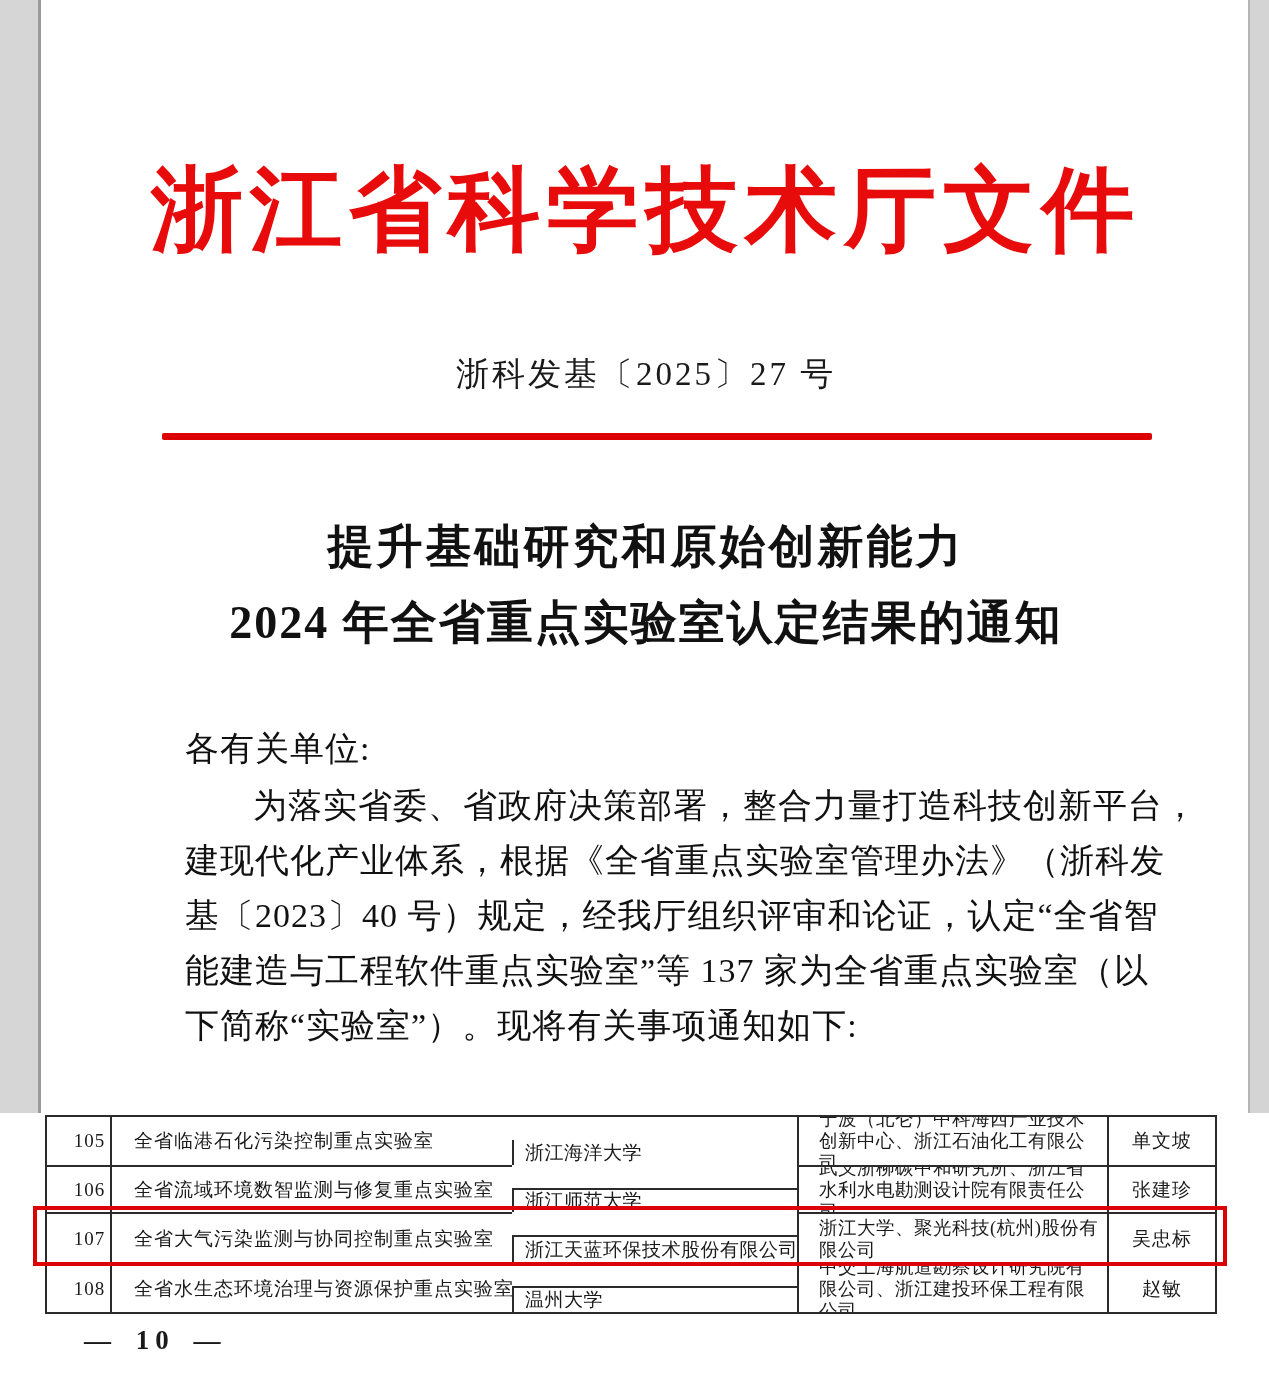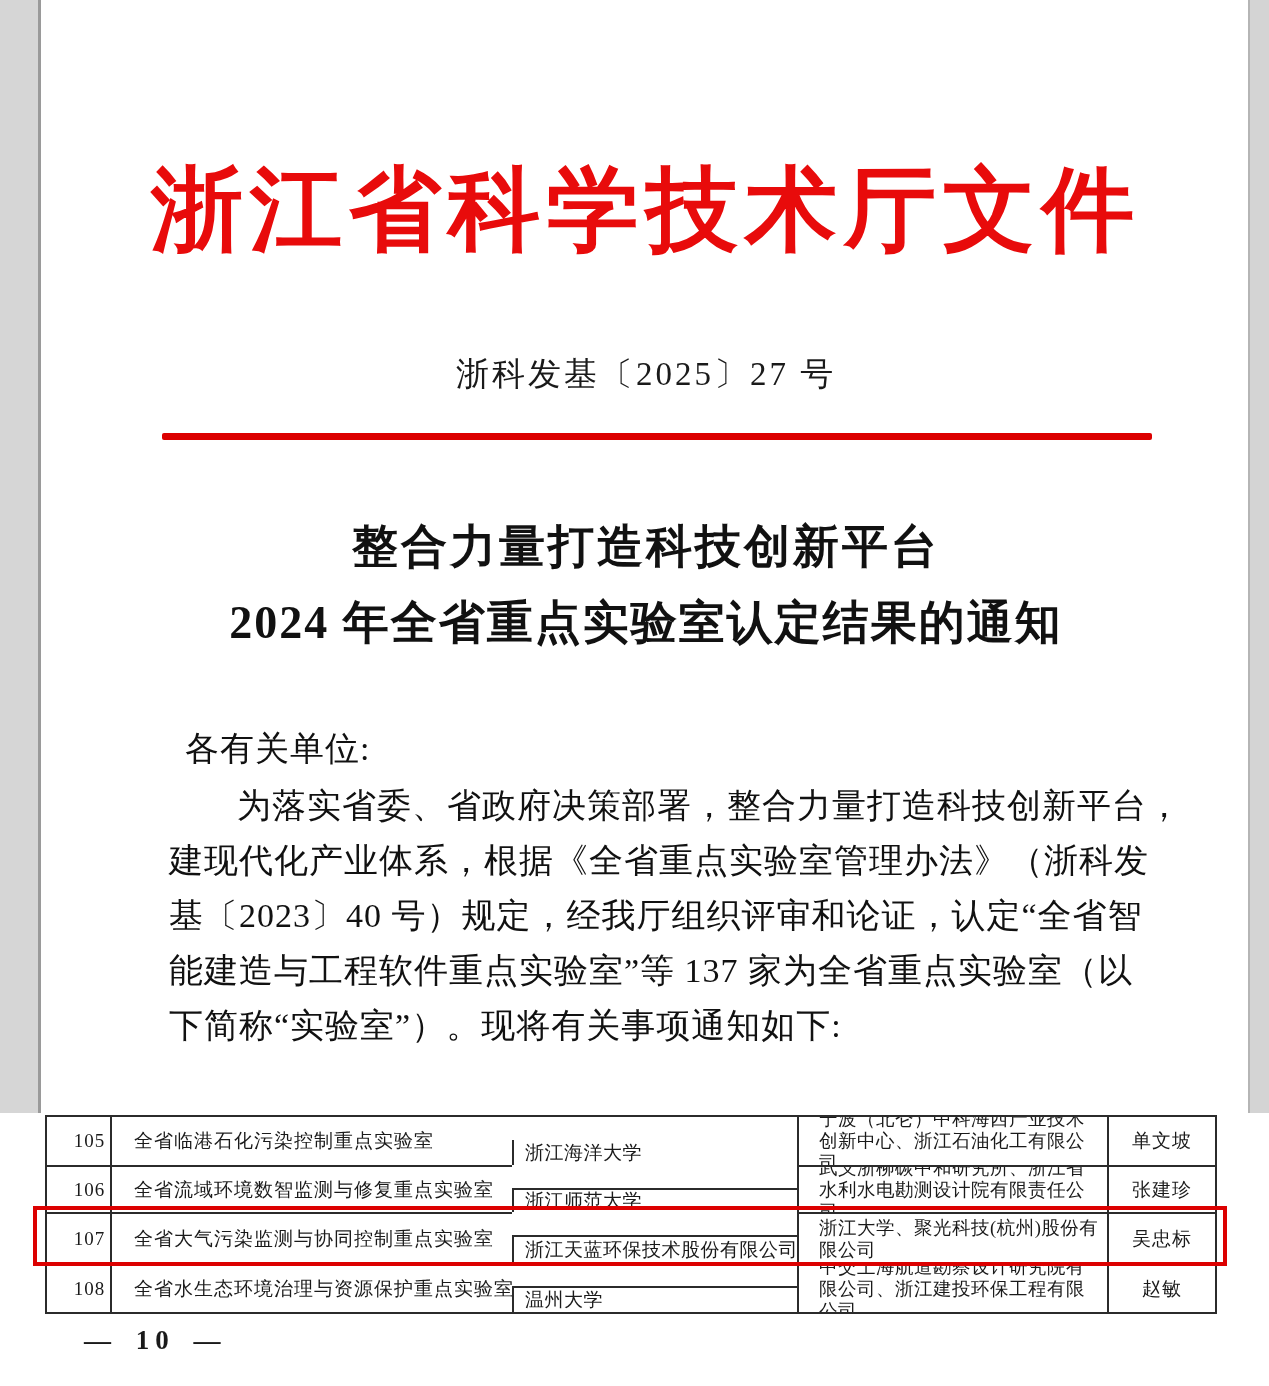--- a/index.html
+++ b/index.html
@@ -83,21 +83,21 @@
     letter-spacing: 2px;
     color: #111111;
   }
   .salutation {
     position: absolute; left: 141px; top: 726px;
     font-size: 34px;
     letter-spacing: 1px;
     color: #111111;
   }
   .body-lines {
-    position: absolute; left: 125px; top: 785px;
+    position: absolute; left: 141px; top: 785px;
     width: 960px;
   }
   .body-line {
     height: 55px;
     line-height: 42px;
     font-size: 34px;
     letter-spacing: 1px;
     white-space: nowrap;
     color: #111111;
   }
@@ -165,21 +165,21 @@
     <div class="margin-strip-left"></div>
     <div class="margin-strip-right"></div>
 
     <div class="page-inner">
       <div class="letterhead-title">浙江省科学技术厅文件</div>
 
       <div class="doc-number">浙科发基〔2025〕27 号</div>
 
       <div class="red-rule"></div>
 
-      <div class="notice-title-1">整合力量打造科技创新平台</div>
+      <div class="notice-title-1">提升基础研究和原始创新能力</div>
       <div class="notice-title-2">2024 年全省重点实验室认定结果的通知</div>
 
       <div class="salutation">各有关单位:</div>
 
       <div class="body-lines">
         <div class="body-line indent">为落实省委、省政府决策部署，整合力量打造科技创新平台，</div>
         <div class="body-line">建现代化产业体系，根据《全省重点实验室管理办法》（浙科发</div>
         <div class="body-line">基〔2023〕40 号）规定，经我厅组织评审和论证，认定“全省智</div>
         <div class="body-line">能建造与工程软件重点实验室”等 137 家为全省重点实验室（以</div>
         <div class="body-line">下简称“实验室”）。现将有关事项通知如下:</div>

